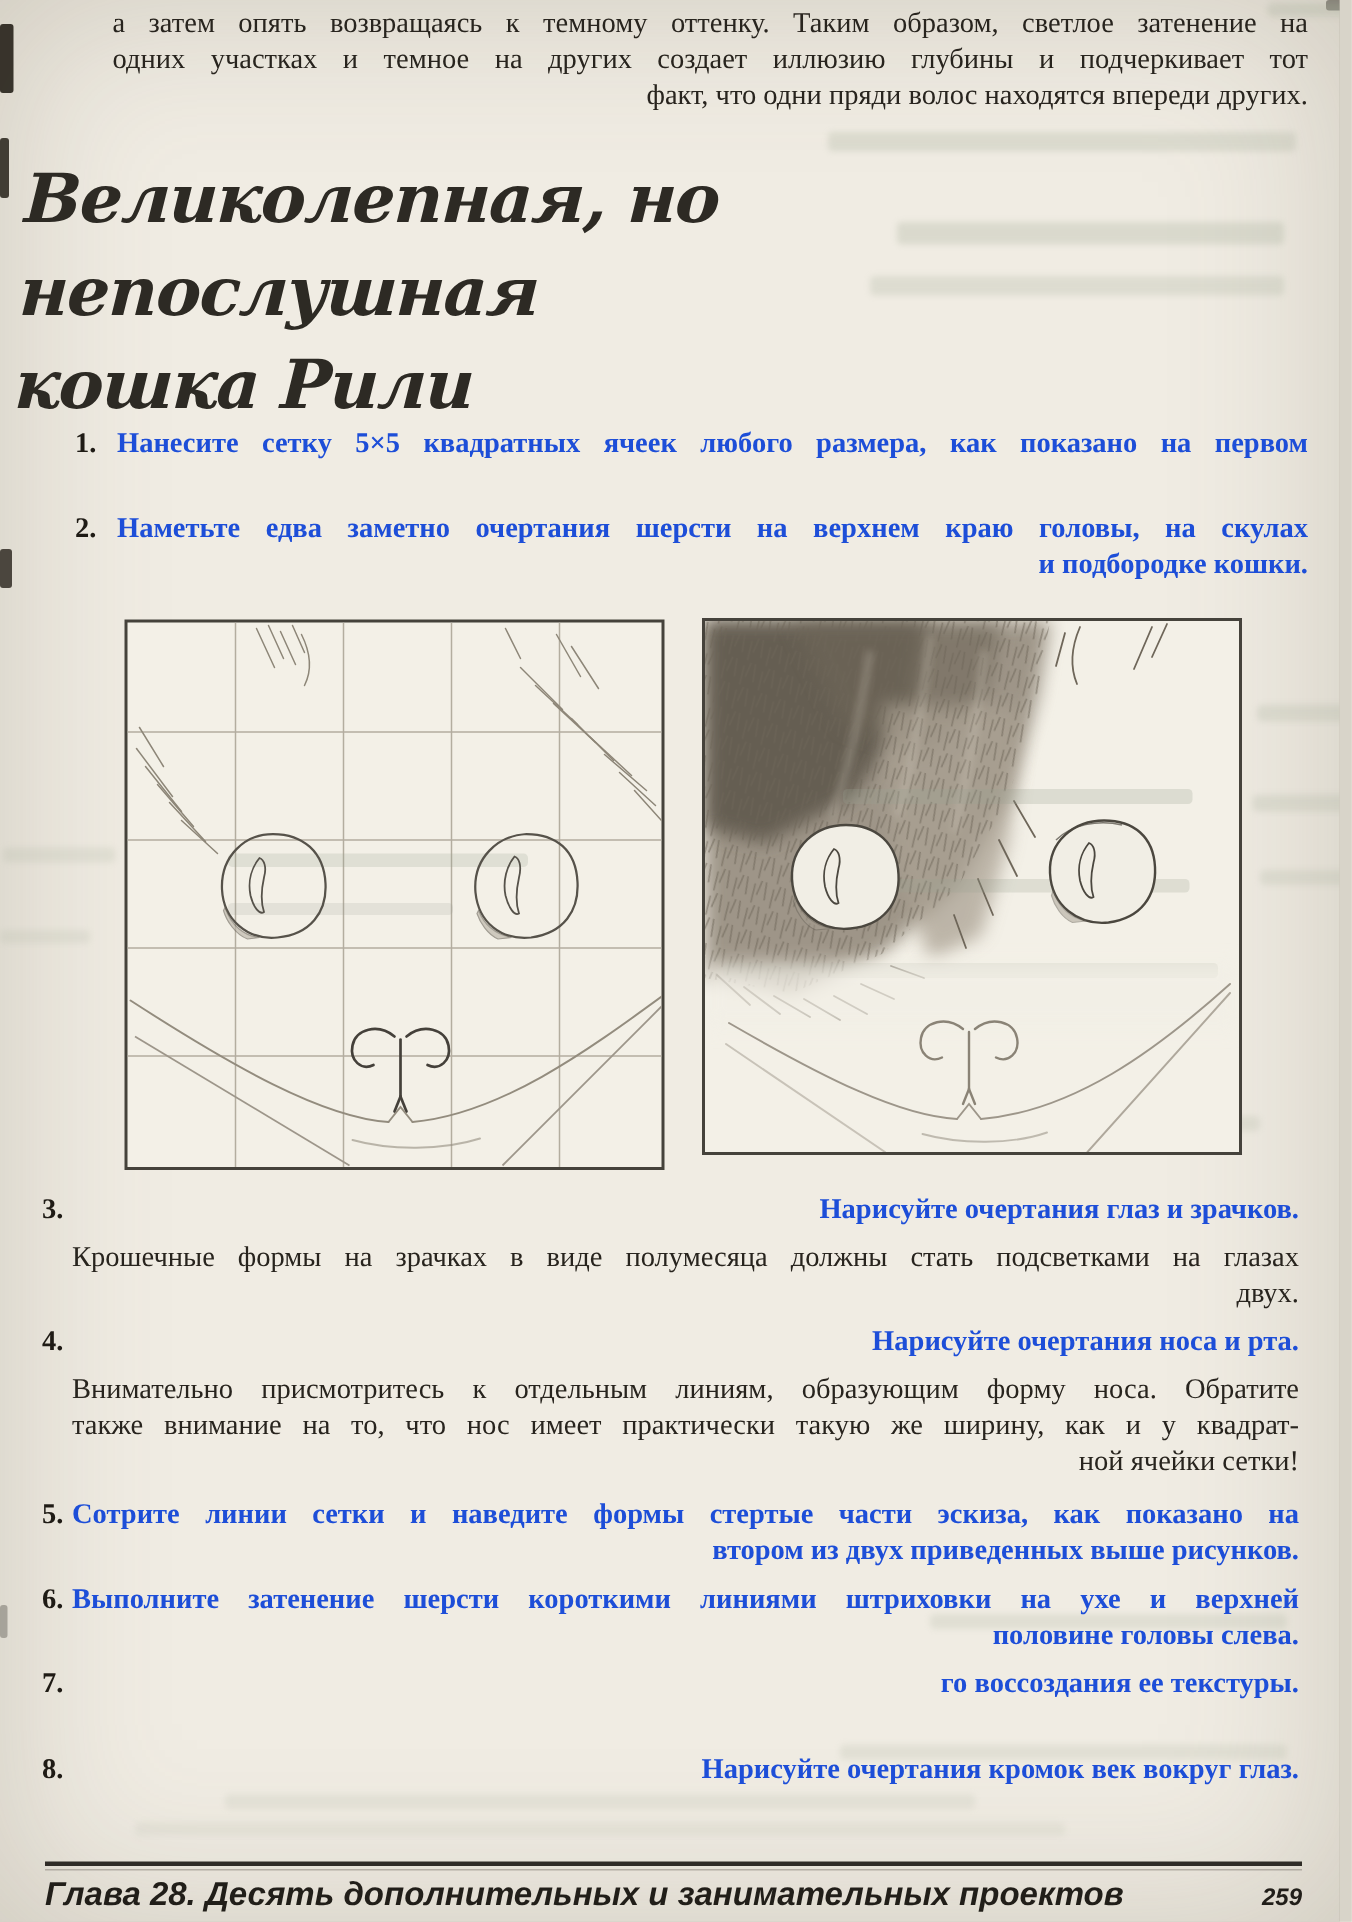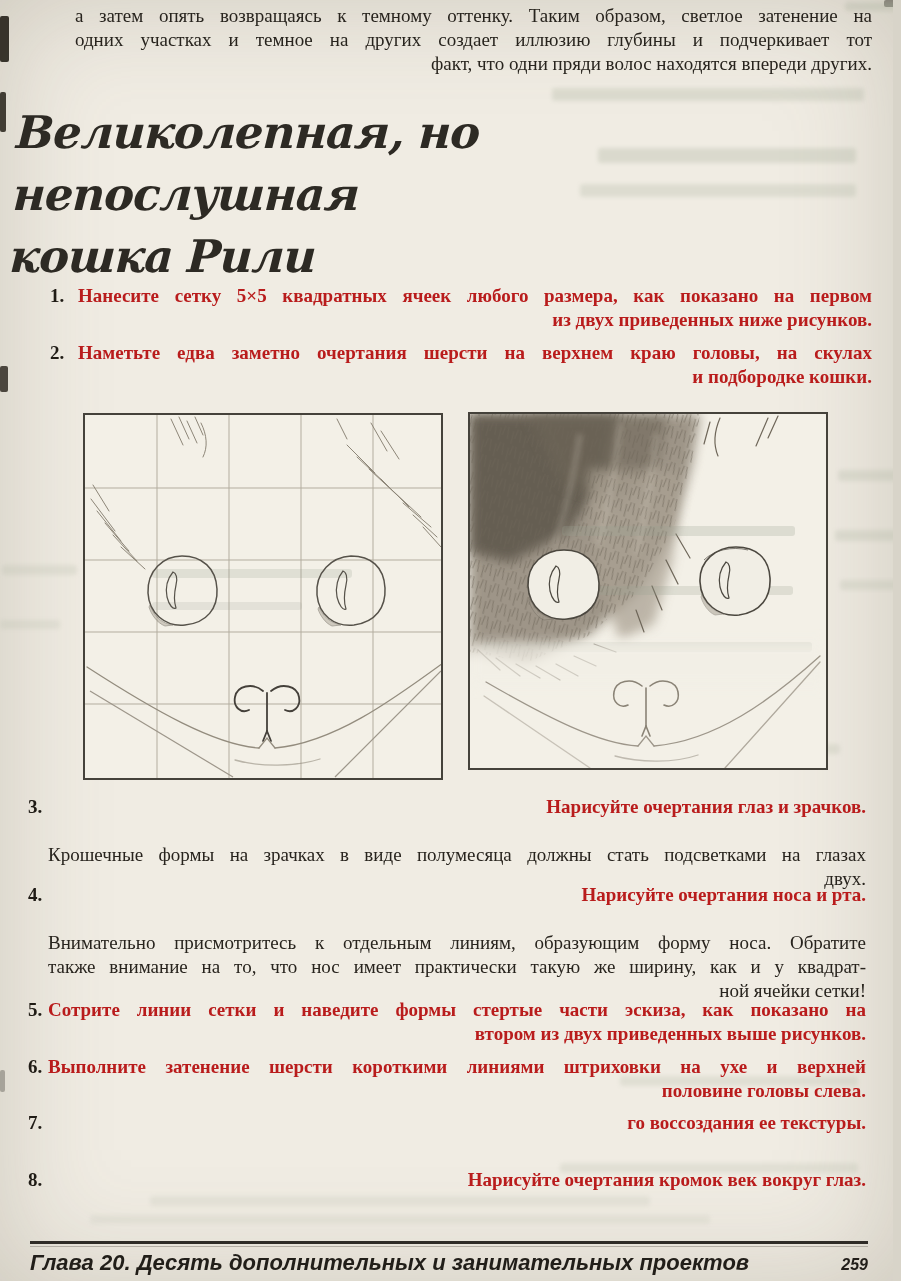--- a/index.html
+++ b/index.html
@@ -5,34 +5,34 @@
   html,body{margin:0;padding:0;background:#d8d4c9;}
   .page{
     position:relative;width:893px;height:1281px;overflow:hidden;
     background:#f0ece3;
     box-shadow:inset 0 0 110px rgba(108,98,78,.25);
     font-family:"Liberation Serif","DejaVu Serif",serif;
     color:#28241e;
   }
   .ln{font-size:19px;line-height:24px;text-align:right;}
   .j{text-align:justify;text-align-last:justify;}
-  .b{font-weight:bold;color:#b91c1c;}
+  .b{font-weight:bold;color:#1d4ed8;}
   .para{position:absolute;}
   .indent1{padding-left:34px;}
   .heading{
     position:absolute;left:18px;top:102px;width:720px;
     font-family:"DejaVu Serif",serif;font-style:italic;font-weight:bold;
     font-size:45px;line-height:62px;letter-spacing:-1px;color:#2d2a24;
     transform:skewX(-3deg);transform-origin:left top;
   }
   .step{position:absolute;}
   .stepnum{position:absolute;left:0;top:0;font-size:19px;line-height:24px;font-weight:bold;color:#1f1b15;}
   .stext12{margin-left:28px;}
   .stext38{margin-left:20px;}
-  .sbody{margin-top:24px;font-weight:normal;color:#28241e;}
+  .sbody{margin-top:8px;font-weight:normal;color:#28241e;}
   .fig{position:absolute;border:2px solid #45423b;background:#f3f0e7;}
   .fig svg{display:block;}
   .ghost{position:absolute;background:#a8b09c;border-radius:3px;filter:blur(2px);}
   .smudge{position:absolute;background:#262119;border-radius:2px;}
   .footer-rule{position:absolute;left:30px;top:1241px;width:838px;height:3px;background:#2f2c27;}
   .footer-rule2{position:absolute;left:30px;top:1246px;width:838px;height:1px;background:#8a857c;opacity:.55;}
   .footer-row{
     position:absolute;left:30px;top:1250px;width:838px;
     display:flex;justify-content:space-between;align-items:baseline;
     font-family:"Liberation Sans","DejaVu Sans",sans-serif;
@@ -76,21 +76,20 @@
   <div class="heading">
     <div>Великолепная, но непослушная</div>
     <div>кошка Рили</div>
   </div>
 
 
   <div class="step" style="left:50px;top:284px;width:822px;">
     <span class="stepnum">1.</span>
     <div class="stext12">
       <div class="ln b j">Нанесите сетку 5×5 квадратных ячеек любого размера, как показано на первом</div>
-      <div class="ln b">из двух приведенных ниже рисунков.</div>
     </div>
   </div>
   <div class="step" style="left:50px;top:341px;width:822px;">
     <span class="stepnum">2.</span>
     <div class="stext12">
       <div class="ln b j">Наметьте едва заметно очертания шерсти на верхнем краю головы, на скулах</div>
       <div class="ln b">и подбородке кошки.</div>
     </div>
   </div>
 
@@ -294,17 +293,17 @@
   <div class="step" style="left:28px;top:1168px;width:838px;">
     <span class="stepnum">8.</span>
     <div class="stext38">
       <div class="ln b">Нарисуйте очертания кромок век вокруг глаз.</div>
     </div>
   </div>
 
   <div class="footer-rule"></div>
   <div class="footer-rule2"></div>
   <div class="footer-row">
-    <span class="footer-chapter">Глава 20. Десять дополнительных и занимательных проектов</span>
+    <span class="footer-chapter">Глава 28. Десять дополнительных и занимательных проектов</span>
     <span class="footer-page">259</span>
   </div>
 
 </div>
 
 </body></html>

